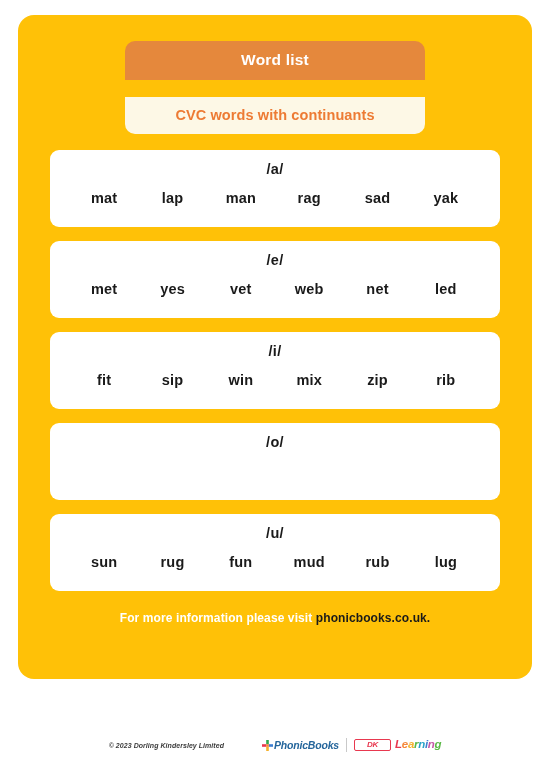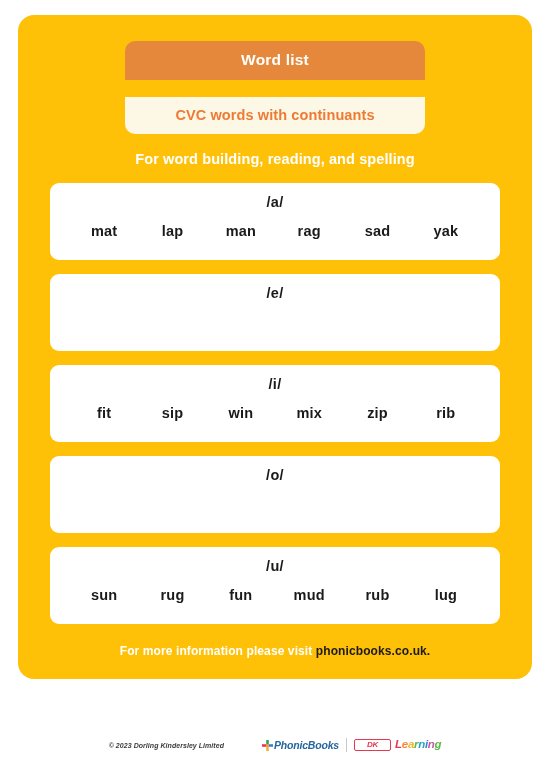--- a/index.html
+++ b/index.html
@@ -193,36 +193,43 @@
 
 <div id="page">
 
   <div class="poster">
 
     <div class="title-block">
       <div class="title-top">Word list</div>
       <div class="title-bottom">CVC words with continuants</div>
     </div>
 
-    <div class="subtitle">For word building, reading, and spelling</div>
 
     <div class="cards">
         <div class="card">
           <div class="phoneme">/a/</div>
           <div class="words">
             <div class="word">mat</div>
             <div class="word">lap</div>
             <div class="word">man</div>
             <div class="word">rag</div>
             <div class="word">sad</div>
             <div class="word">yak</div>
           </div>
         </div>
         <div class="card">
           <div class="phoneme">/e/</div>
+          <div class="words">
+            <div class="word">met</div>
+            <div class="word">yes</div>
+            <div class="word">vet</div>
+            <div class="word">web</div>
+            <div class="word">net</div>
+            <div class="word">led</div>
+          </div>
         </div>
         <div class="card">
           <div class="phoneme">/i/</div>
           <div class="words">
             <div class="word">fit</div>
             <div class="word">sip</div>
             <div class="word">win</div>
             <div class="word">mix</div>
             <div class="word">zip</div>
             <div class="word">rib</div>

